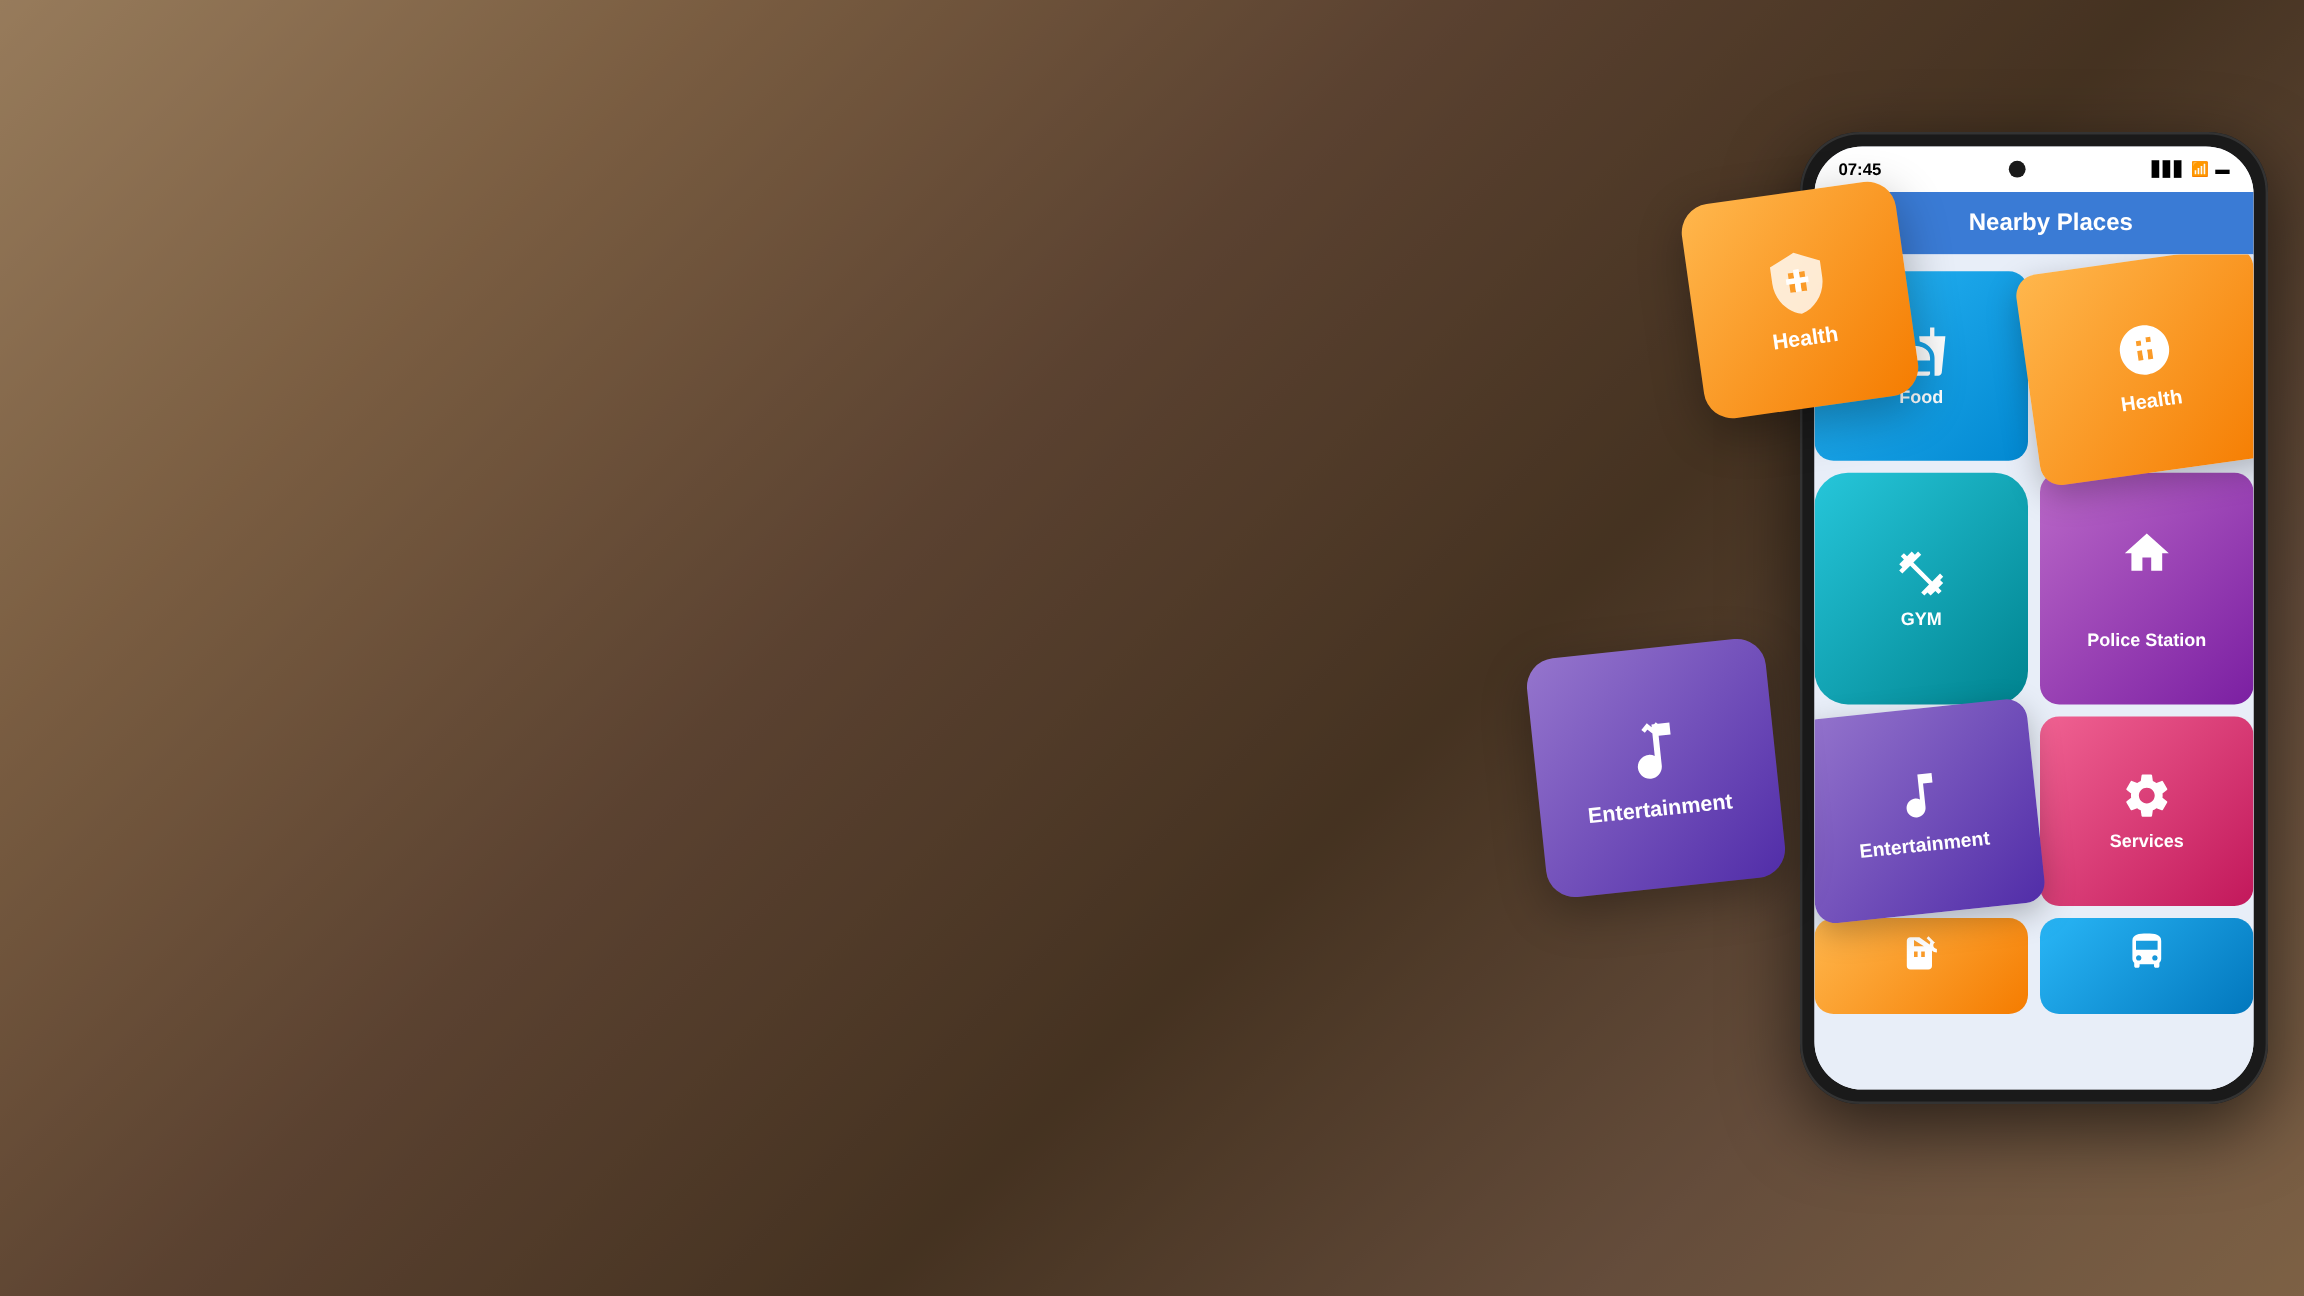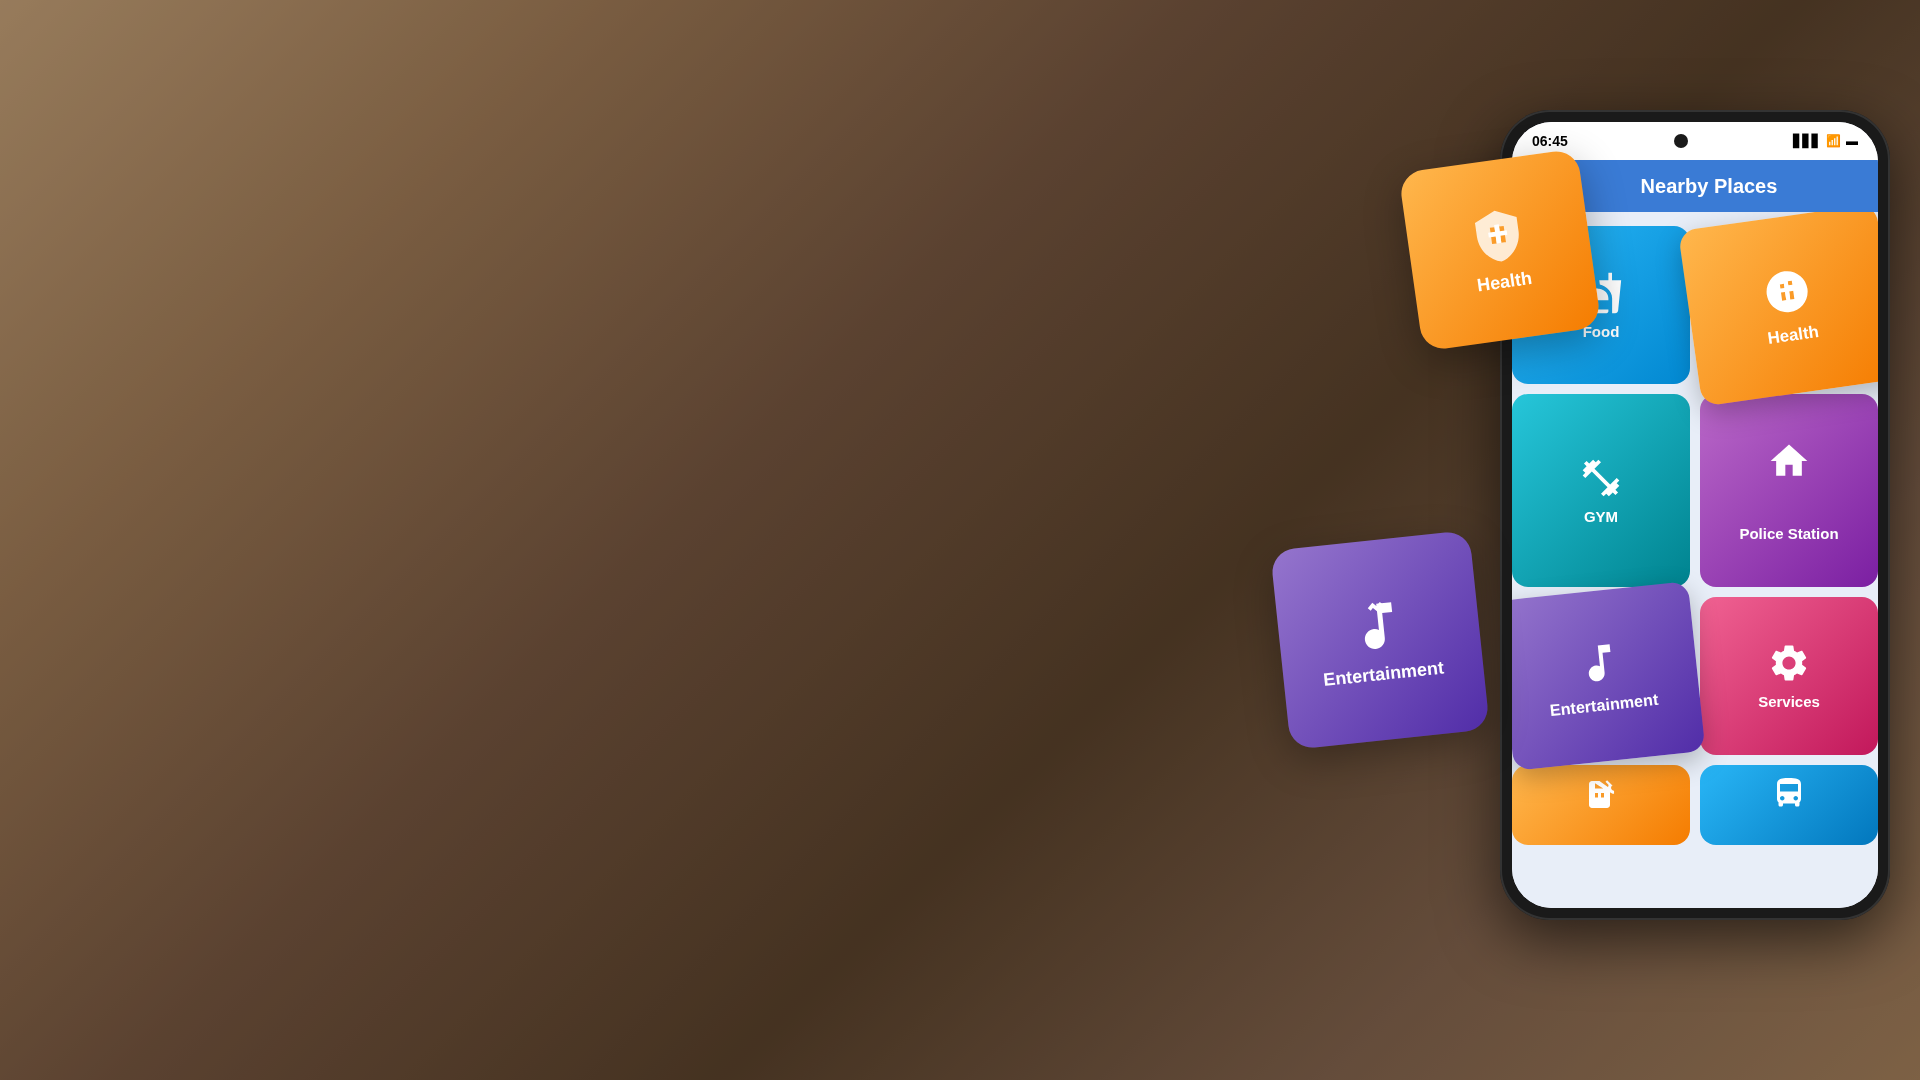--- a/index.html
+++ b/index.html
@@ -184,21 +184,21 @@
     .card-label {
       font-size: 15px;
       font-weight: 700;
       color: #fff;
       text-align: center;
     }
 
     
     .card-food { background: linear-gradient(135deg, #29b6f6, #0288d1); }
     .card-health { background: linear-gradient(135deg, #ffb74d, #f57c00); transform: rotate(-8deg) scale(1.12); z-index: 5; box-shadow: 0 8px 24px rgba(0,0,0,0.25); }
-    .card-gym { background: linear-gradient(135deg, #26c6da, #00838f); }
+    .card-gym { background: linear-gradient(135deg, #26c6da, #00838f); border-radius: 28px; }
     .card-police { background: linear-gradient(135deg, #ba68c8, #7b1fa2); gap: 42px; }
     .card-entertainment { background: linear-gradient(135deg, #9575cd, #512da8); transform: rotate(-6deg) scale(1.08); z-index: 5; box-shadow: 0 8px 24px rgba(0,0,0,0.25); }
     .card-services { background: linear-gradient(135deg, #f06292, #c2185b); }
     .card-fuel { background: linear-gradient(135deg, #ffb74d, #f57c00); }
     .card-bus { background: linear-gradient(135deg, #29b6f6, #0277bd); }
 
     
     .float-health {
       position: absolute;
       top: 160px;
@@ -267,21 +267,21 @@
 <div class="bg-overlay"></div>
 
 <div class="content">
 
 
   <div class="phone-container">
     <div class="phone-outer">
       <div class="phone-inner">
 
         <div class="status-bar">
-          <span class="status-time">06:45</span>
+          <span class="status-time">07:45</span>
           <div class="camera-dot"></div>
           <div class="status-icons">
             <span class="status-icon">▋▋▋</span>
             <span class="status-icon">📶</span>
             <span class="status-icon">▬</span>
           </div>
         </div>
 
         <div class="app-header">
           <span class="back-arrow">←</span>

